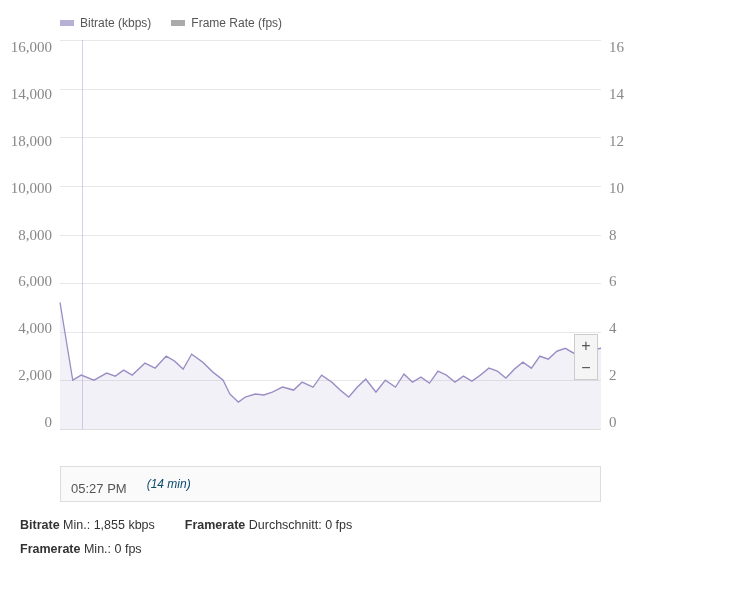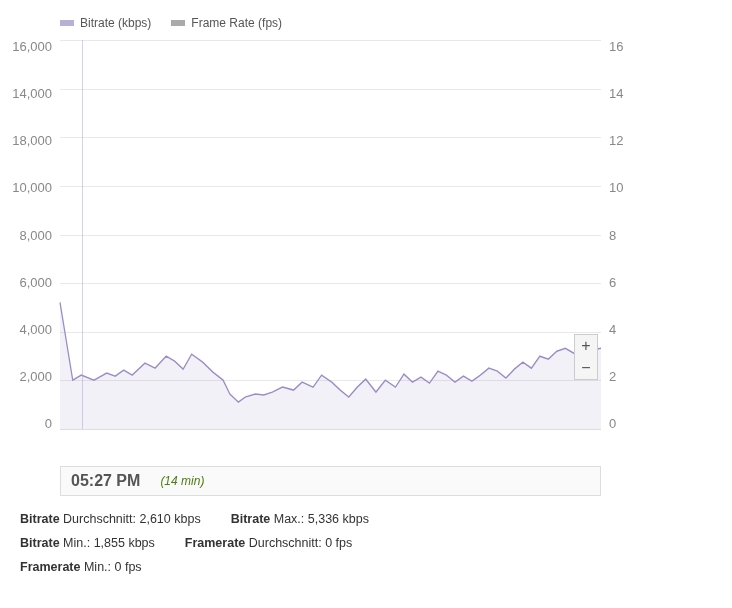--- a/index.html
+++ b/index.html
@@ -58,23 +58,24 @@
       top: 0;
       width: 43px;
       bottom: 30px;
       display: flex;
       flex-direction: column;
       justify-content: space-between;
       align-items: flex-start;
       padding-left: 6px;
     }
     .y-label {
-      font-size: 13px;
+      font-size: 15px;
       color: #888;
       line-height: 1;
+      font-family: Liberation Serif, serif;
     }
     .grid-and-line {
       position: absolute;
       left: 50px;
       right: 45px;
       top: 0;
       bottom: 30px;
       background: #fff;
       border-bottom: 1px solid #ddd;
     }
@@ -113,22 +114,22 @@
       margin-right: 45px;
       border: 1px solid #ddd;
       padding: 5px 10px;
       display: flex;
       align-items: center;
       gap: 20px;
       color: #555;
       font-size: 12px;
       background: #fafafa;
     }
-    .time-bar .time-label { font-weight: bold; font-size: 16px; }
-    .time-bar .duration { color: #4d7c0f; font-style: italic; }
+    .time-bar .time-label { font-weight: normal; font-size: 13px; margin-top: 9px; }
+    .time-bar .duration { color: #0c4a6e; font-style: italic; }
     .stats-area {
       margin-top: 12px;
       padding-left: 10px;
       line-height: 1.9;
       font-size: 12.5px;
       color: #333;
     }
     .stats-row {
       display: flex;
       gap: 30px;
@@ -342,30 +343,20 @@
 
   <div class="time-bar">
     <span class="time-label">05:27 PM</span>
     <span class="duration">(14 min)</span>
   </div>
 
   <div class="stats-area">
     <div class="stats-row">
       <span class="stat-item">
         <b>Bitrate</b>
-        <span>Durchschnitt: 2,610 kbps</span>
-      </span>
-      <span class="stat-item">
-        <b>Bitrate</b>
-        <span>Max.: 5,336 kbps</span>
-      </span>
-    </div>
-    <div class="stats-row">
-      <span class="stat-item">
-        <b>Bitrate</b>
         <span>Min.: 1,855 kbps</span>
       </span>
       <span class="stat-item">
         <b>Framerate</b>
         <span>Durchschnitt: 0 fps</span>
       </span>
     </div>
     <div class="stats-row">
       <span class="stat-item">
         <b>Framerate</b>

